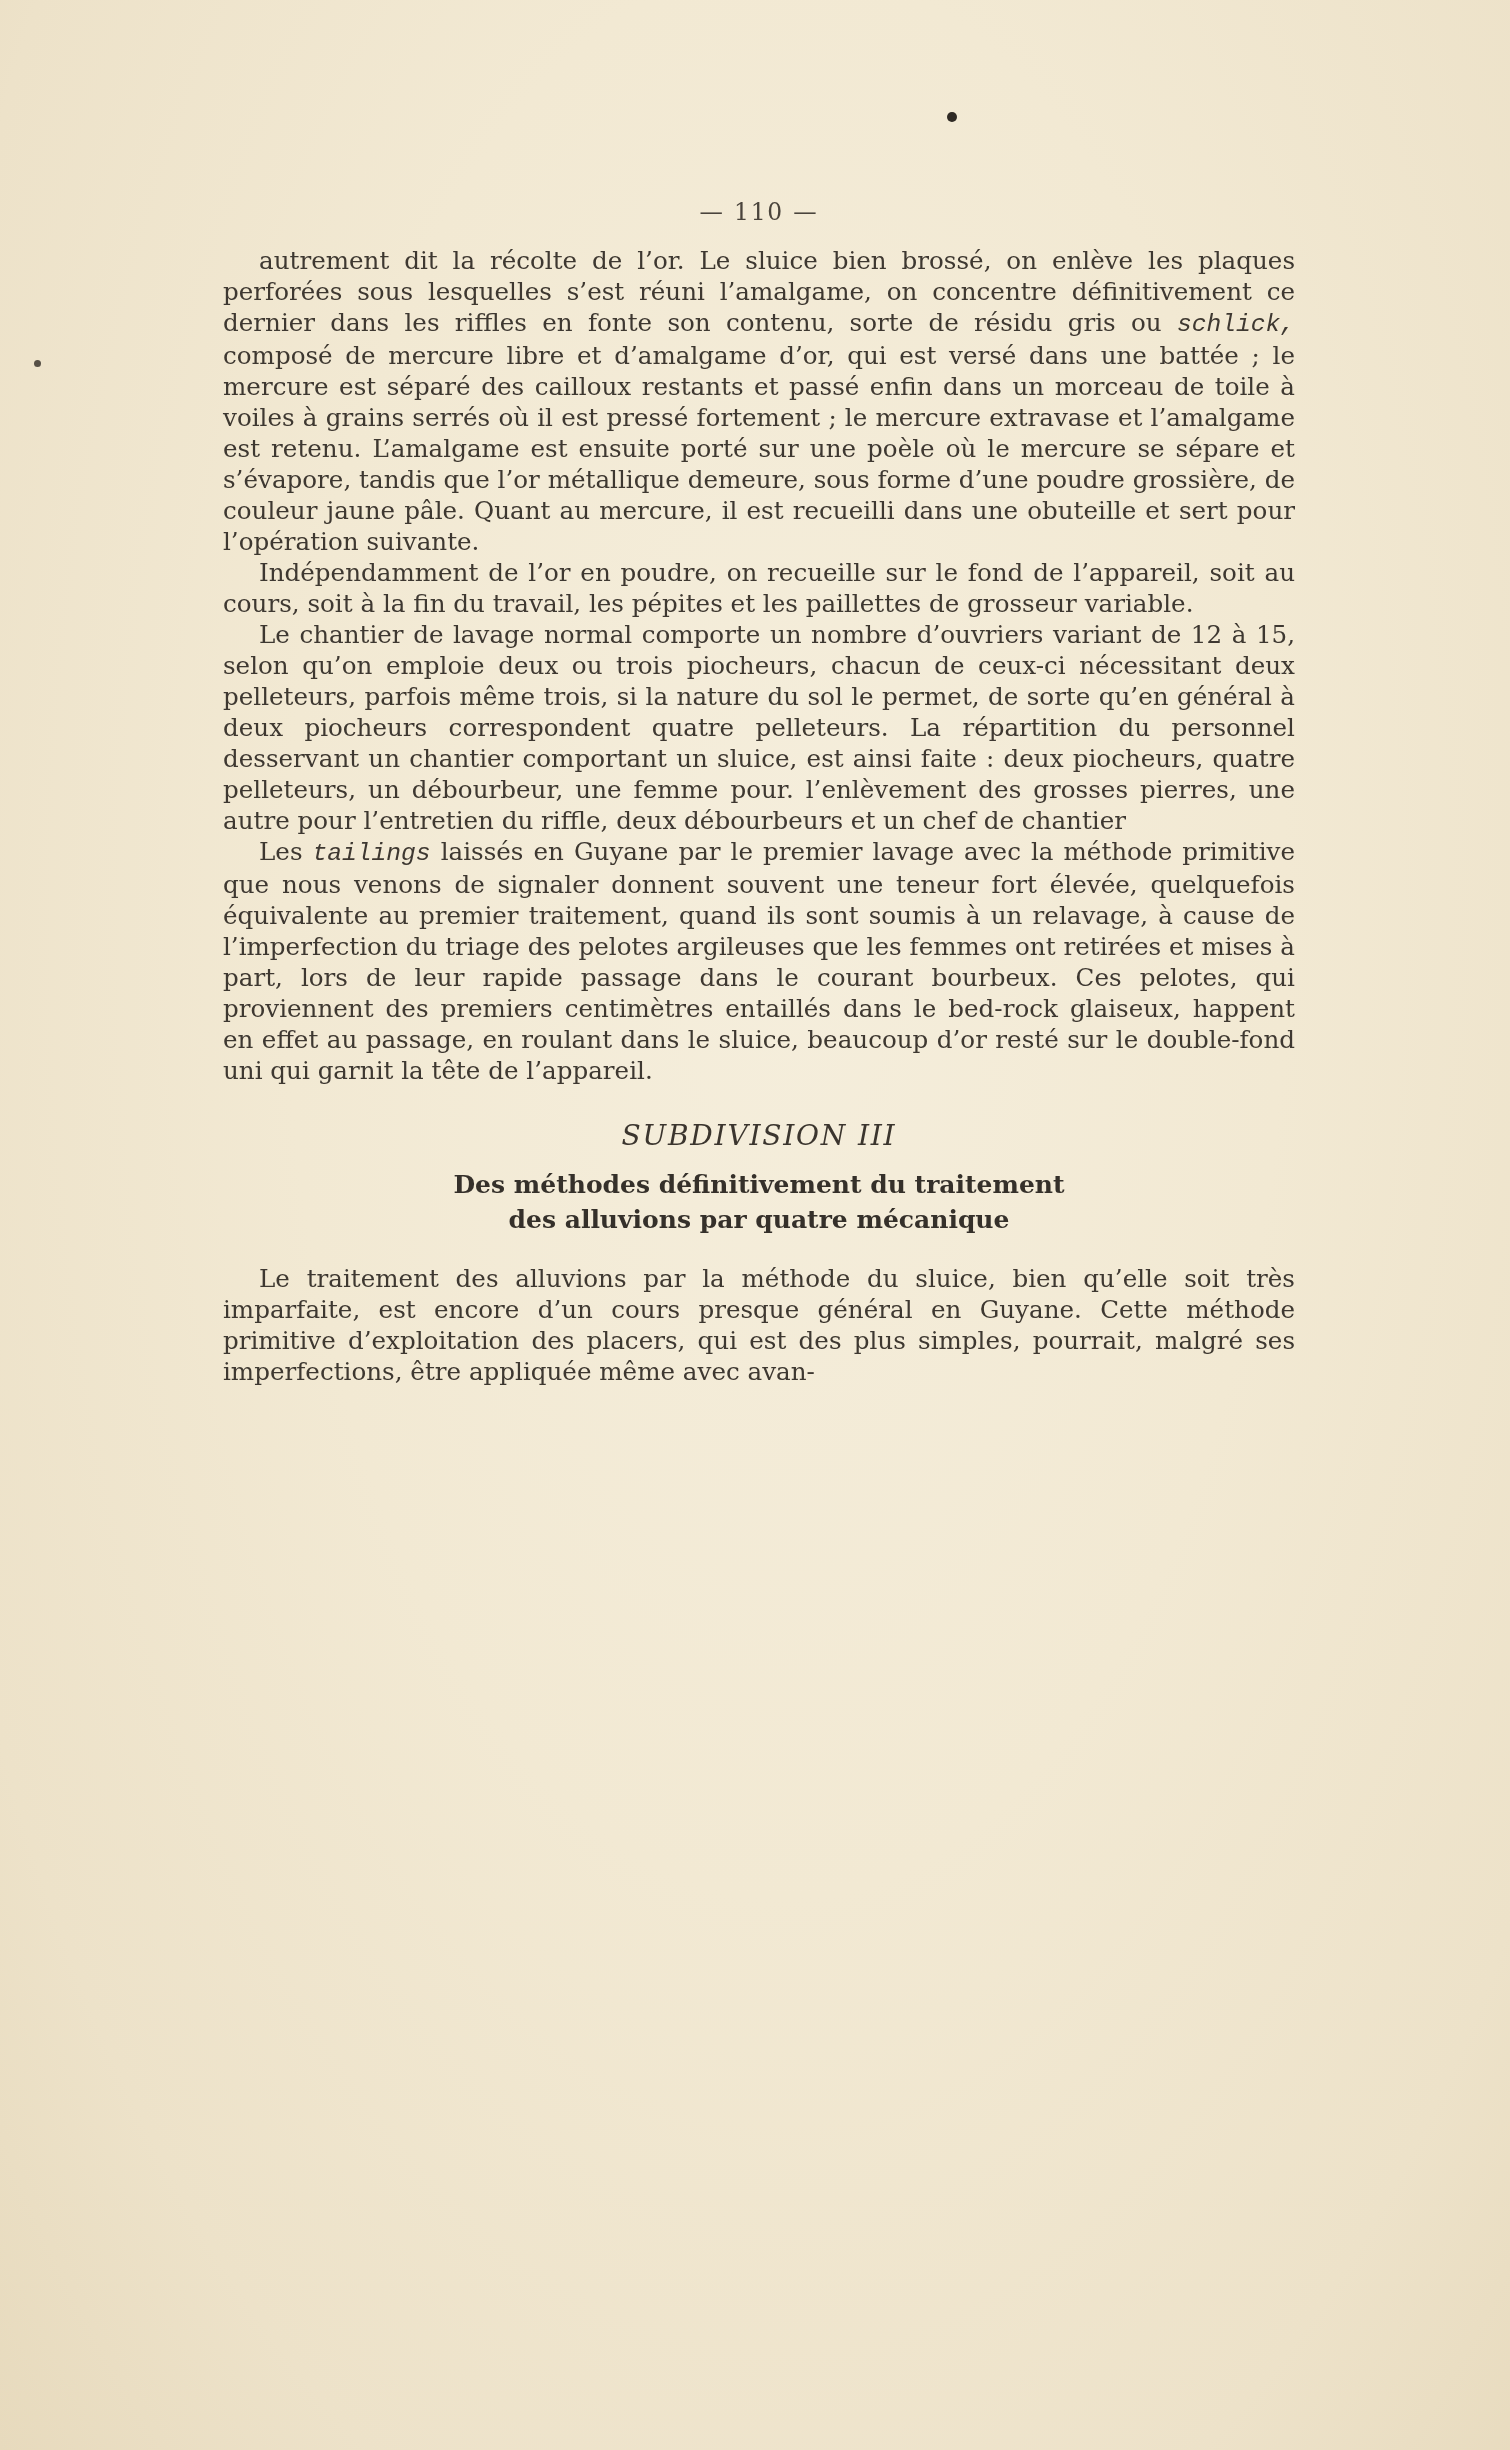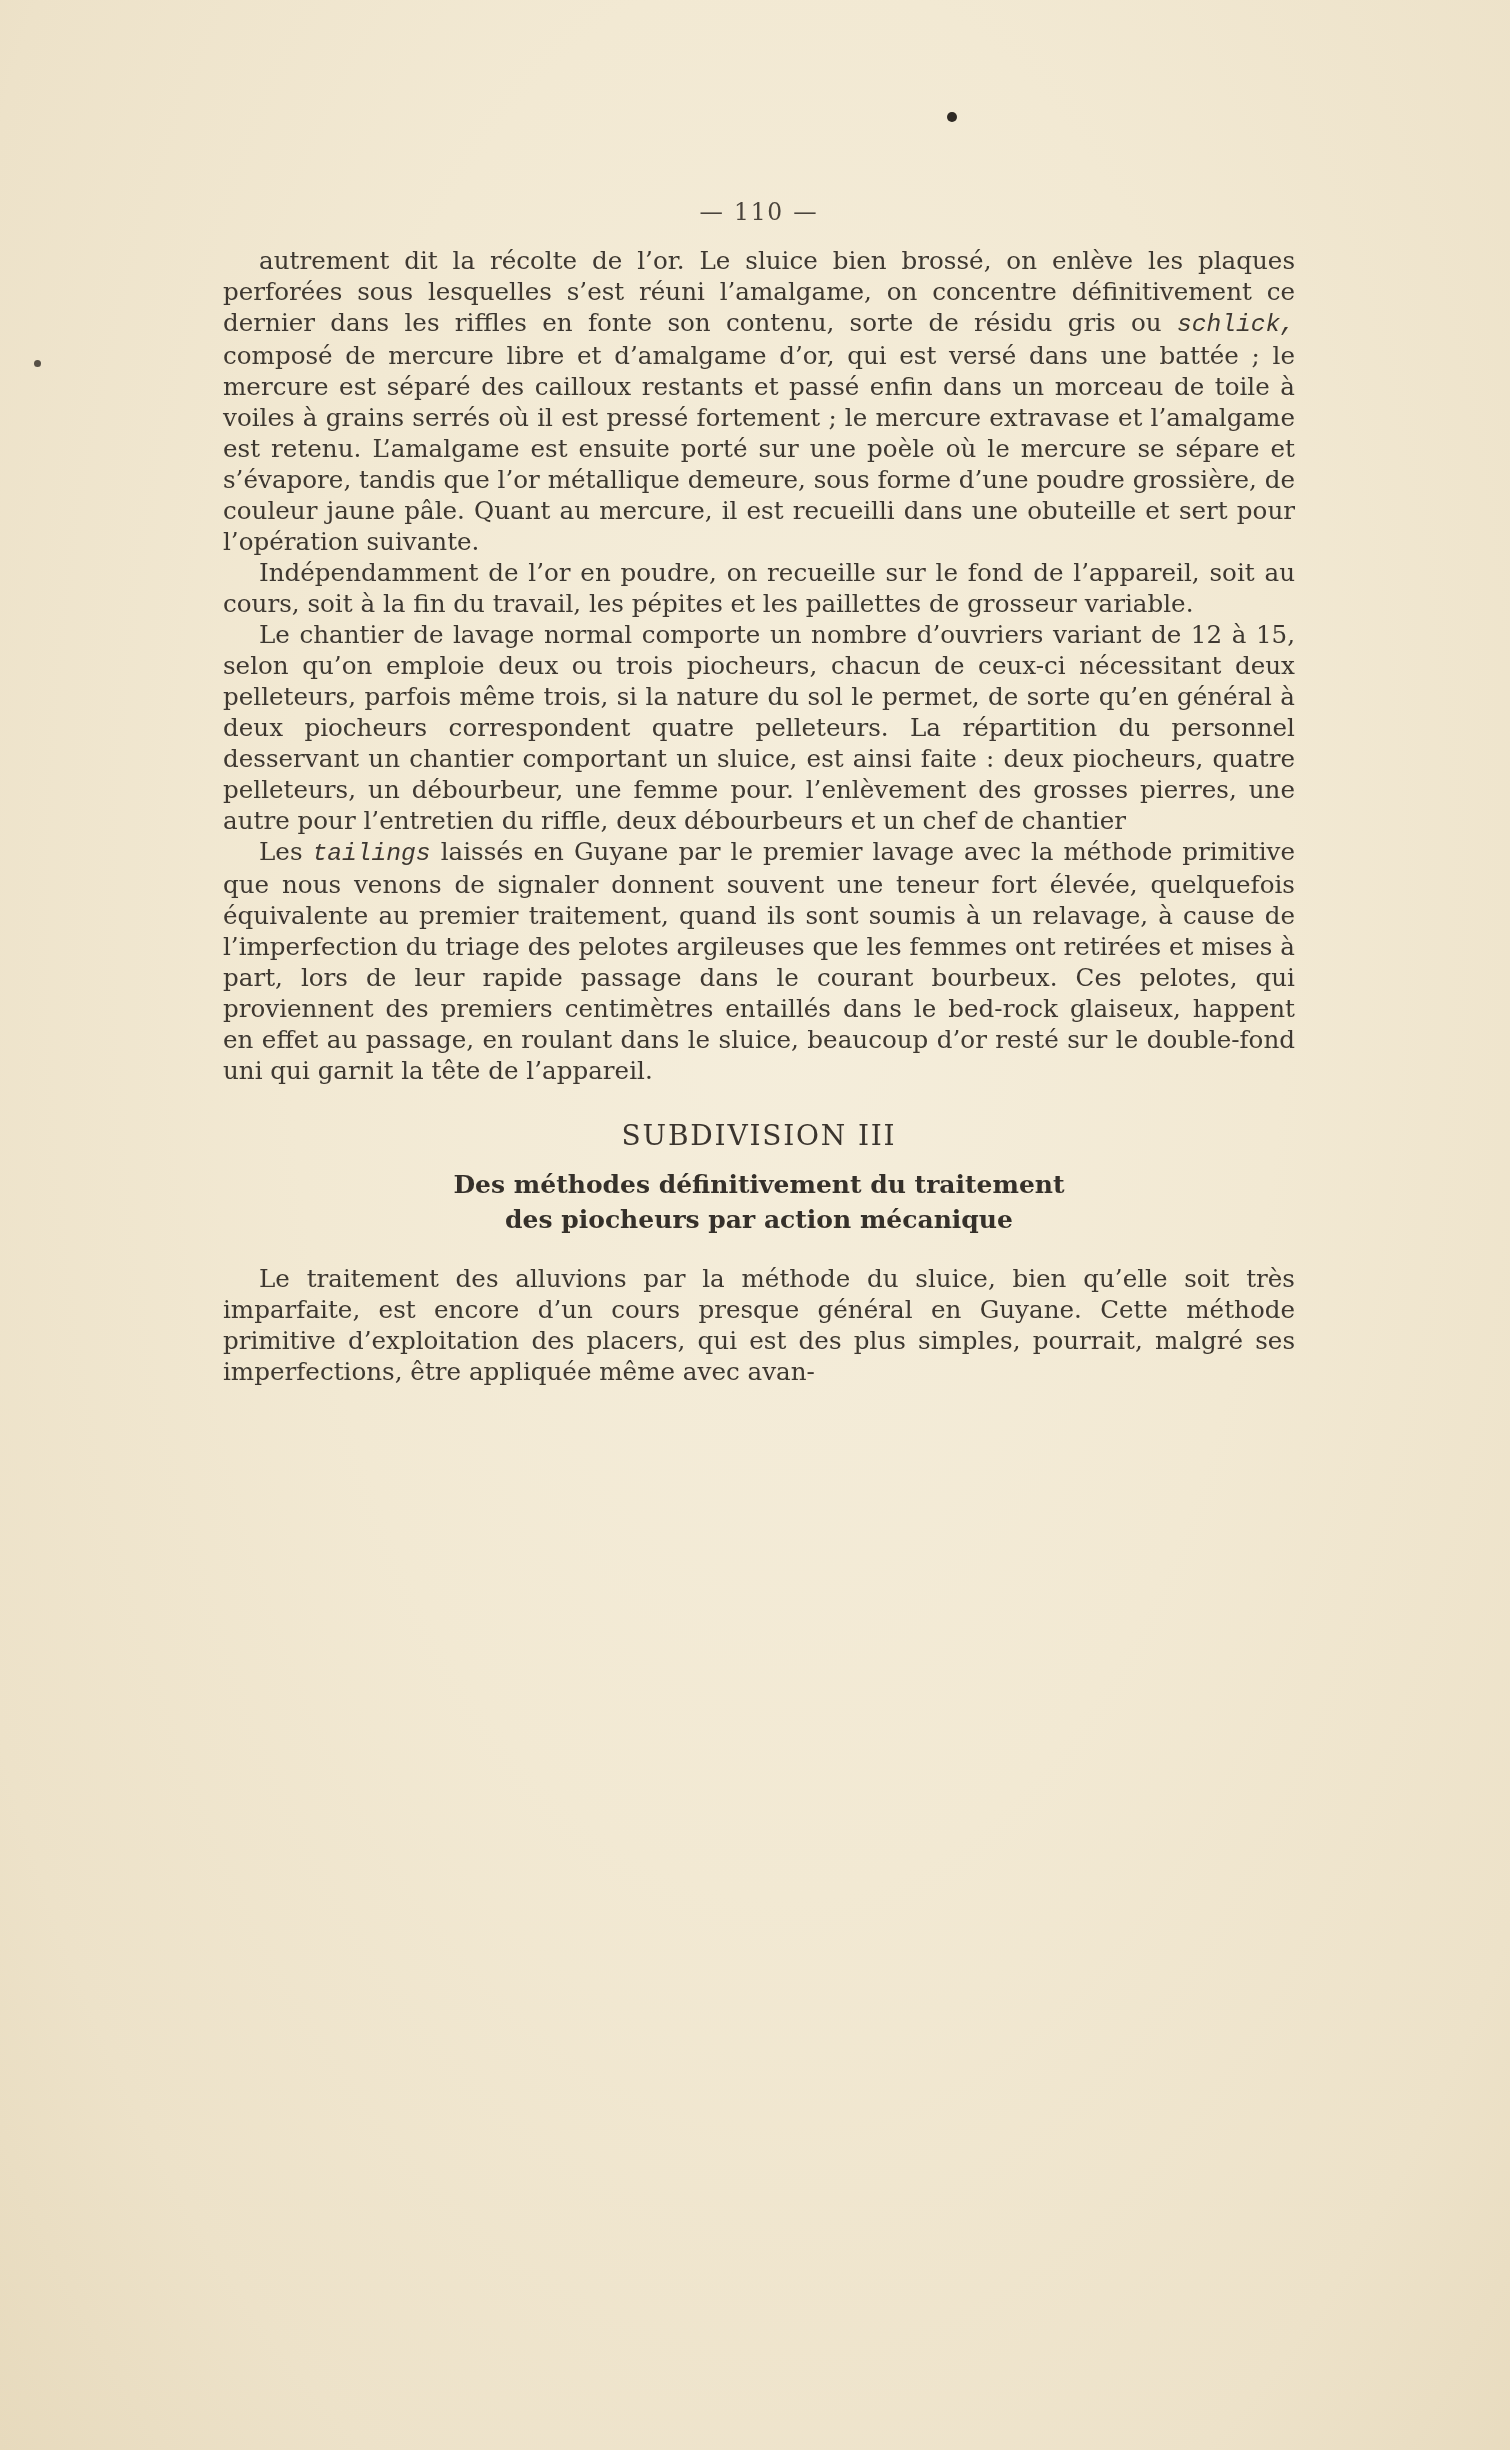--- a/index.html
+++ b/index.html
@@ -66,20 +66,21 @@
     font-family: Liberation Mono, monospace;
   }
   .subdivision {
     margin: 34px 0 16px 0;
     text-align: center;
     font-size: 28px;
     font-weight: 400;
     letter-spacing: 1.8px;
     text-indent: 0;
     color: #3b352e;
+    font-style: italic;
   }
   .subtitle {
     margin: 0 0 26px 0;
     text-align: center;
     font-size: 25px;
     font-weight: 700;
     line-height: 35px;
     color: #35302a;
   }
   .subtitle .line {
@@ -104,20 +105,20 @@
 
 
     <p class="para"><span>Le chantier de lavage normal comporte un nombre d’ouvriers variant de 12 à 15, selon qu’on emploie deux ou trois piocheurs, chacun de ceux-ci nécessitant deux pelleteurs, parfois même trois, si la nature du sol le permet, de sorte qu’en général à deux piocheurs correspondent quatre pelleteurs. La répartition du personnel desservant un chantier comportant un sluice, est ainsi faite : deux piocheurs, quatre pelleteurs, un débourbeur, une femme pour. l’enlèvement des grosses pierres, une autre pour l’entretien du riffle, deux débourbeurs et un chef de chantier</span></p>
 
     <p class="para"><span>Les </span><span class="italic">tailings</span><span> laissés en Guyane par le premier lavage avec la méthode primitive que nous venons de signaler donnent souvent une teneur fort élevée, quelquefois équivalente au premier traitement, quand ils sont soumis à un relavage, à cause de l’imperfection du triage des pelotes argileuses que les femmes ont retirées et mises à part, lors de leur rapide passage dans le courant bourbeux. Ces pelotes, qui proviennent des premiers centimètres entaillés dans le bed-rock glaiseux, happent en effet au passage, en roulant dans le sluice, beaucoup d’or resté sur le double-fond uni qui garnit la tête de l’appareil.</span></p>
 
     <h2 class="subdivision">SUBDIVISION III</h2>
 
     <h3 class="subtitle">
       <span class="line">Des méthodes définitivement du traitement</span>
-      <span class="line">des piocheurs par action mécanique</span>
+      <span class="line">des alluvions par quatre mécanique</span>
     </h3>
 
     <p class="para"><span>Le traitement des alluvions par la méthode du sluice, bien qu’elle soit très imparfaite, est encore d’un cours presque général en Guyane. Cette méthode primitive d’exploitation des placers, qui est des plus simples, pourrait, malgré ses imperfections, être appliquée même avec avan-</span></p>
 
   </div>
 </div>
 
 
 </body></html>

